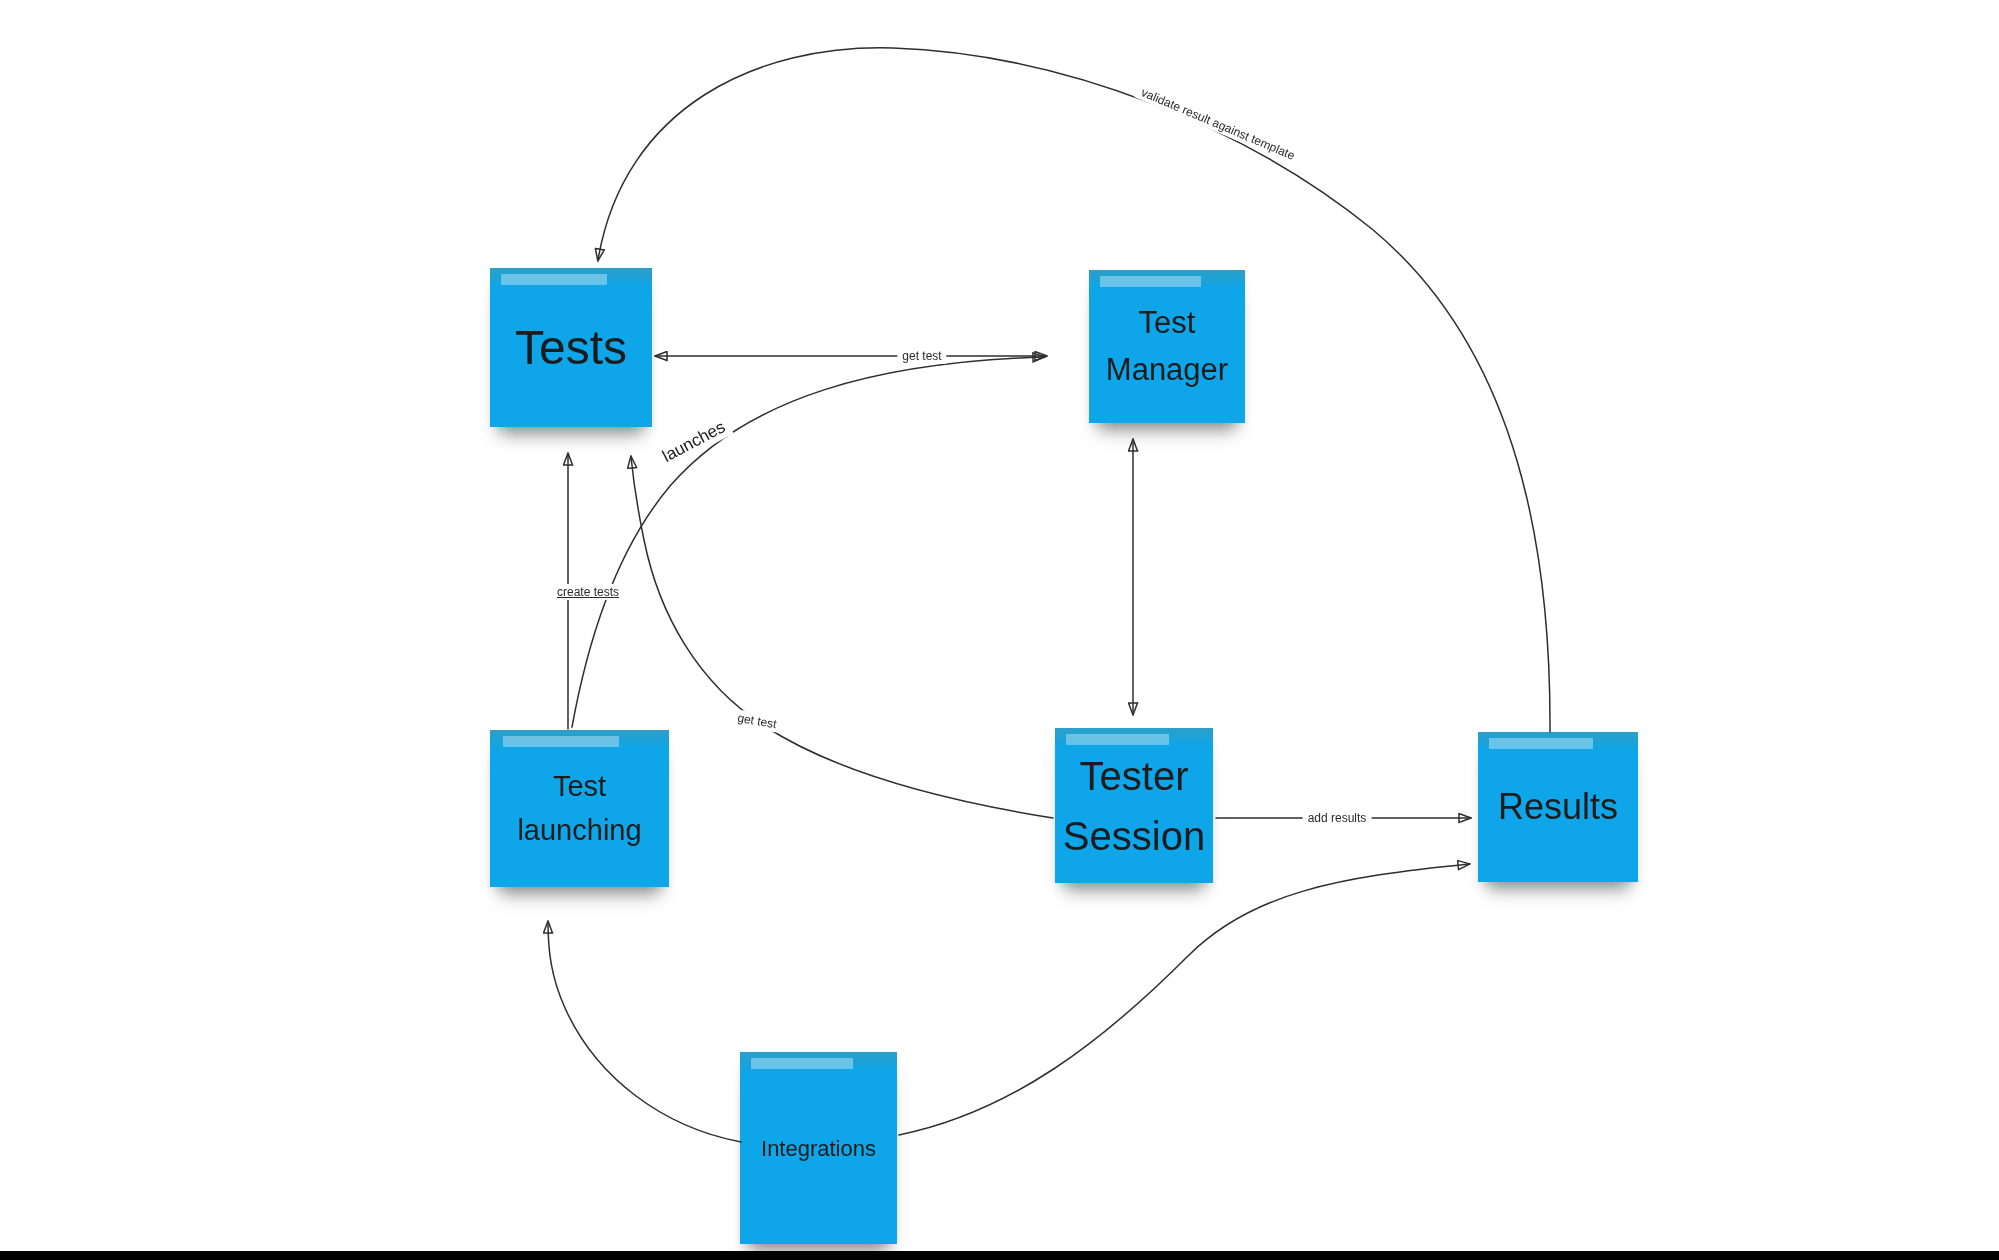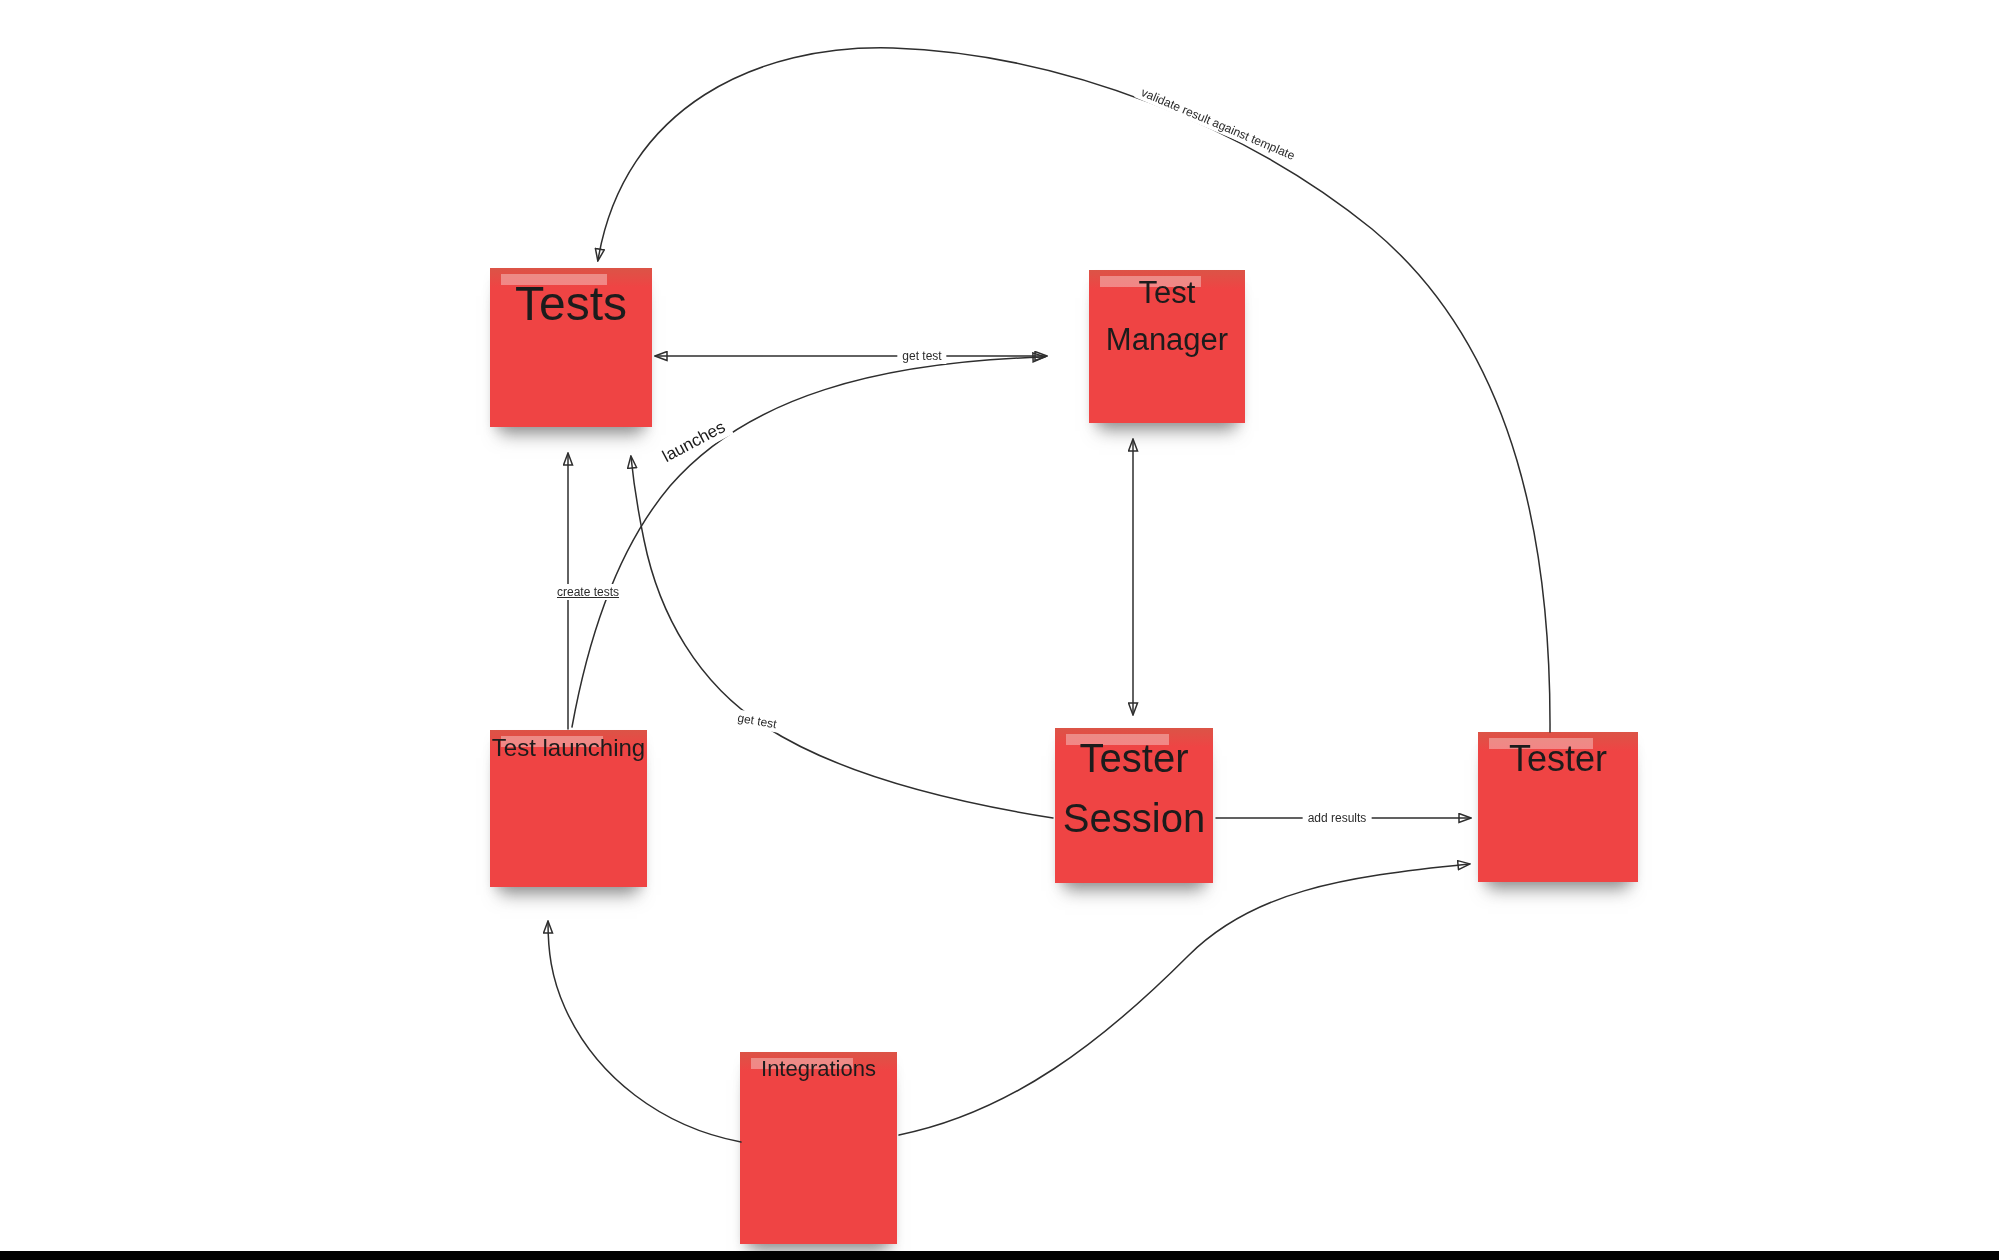--- a/index.html
+++ b/index.html
@@ -6,39 +6,39 @@
   .board{
     position:relative;
     width:1999px;height:1260px;
     background:#ffffff;
     overflow:hidden;
     font-family:"Liberation Sans","DejaVu Sans",sans-serif;
   }
   
   .note{
     position:absolute;
-    background:#ef4444;
+    background:#0ea5e9;
     box-shadow:0 18px 16px -10px rgba(80,80,80,0.55), 0 6px 10px -4px rgba(120,120,120,0.28);
-    display:flex;justify-content:center;
+    display:flex;align-items:center;justify-content:center;
     text-align:center;
     color:#1c1c1c;
     z-index:1;
   }
   .note::before{
     content:"";position:absolute;left:0;right:0;top:0;height:19px;
     background:linear-gradient(180deg,rgba(150,140,80,0.22),rgba(150,140,80,0.10) 55%,rgba(150,140,80,0) 100%);
   }
   .note::after{
     content:"";position:absolute;left:7%;right:28%;top:6px;height:11px;
     background:rgba(255,255,255,0.35);
   }
   .note .note-label{position:relative;z-index:2;line-height:1.5;display:block;width:100%;}
   .n-tests        {left:490px; top:268px; width:162px; height:159px; font-size:48px;}
   .n-test-manager {left:1057px;top:270px; width:156px; height:153px; font-size:31px;margin-left:32px;}
-  .n-test-launching{left:490px;top:730px; width:157px; height:157px; font-size:24px;}
+  .n-test-launching{left:490px;top:730px; width:179px; height:157px; font-size:29px;}
   .n-tester-session{left:1055px;top:728px;width:158px; height:155px; font-size:40px;}
   .n-results      {left:1478px;top:732px; width:160px; height:150px; font-size:36px;}
   .n-integrations {left:740px; top:1052px;width:157px; height:192px; font-size:22px;}
   
   svg.connectors{
     position:absolute;left:0;top:0;width:1999px;height:1260px;
     z-index:2;pointer-events:none;
   }
   svg.connectors path{fill:none;stroke:#2e2e2e;stroke-width:1.5;stroke-linecap:round;}
   
@@ -74,21 +74,21 @@
   <div class="note n-test-manager">
     <span class="note-label">Test Manager</span>
   </div>
   <div class="note n-test-launching">
     <span class="note-label">Test launching</span>
   </div>
   <div class="note n-tester-session">
     <span class="note-label">Tester Session</span>
   </div>
   <div class="note n-results">
-    <span class="note-label">Tester</span>
+    <span class="note-label">Results</span>
   </div>
   <div class="note n-integrations">
     <span class="note-label">Integrations</span>
   </div>
 
   <svg class="connectors" viewBox="0 0 1999 1260" xmlns="http://www.w3.org/2000/svg">
     <defs>
       <marker id="arrow" viewBox="0 0 14 11" markerWidth="14" markerHeight="11" refX="12" refY="5.5" orient="auto-start-reverse" markerUnits="userSpaceOnUse">
         <path d="M1,1 L13,5.5 L1,10 Z" fill="#2e2e2e" stroke="none"></path>
       </marker>

